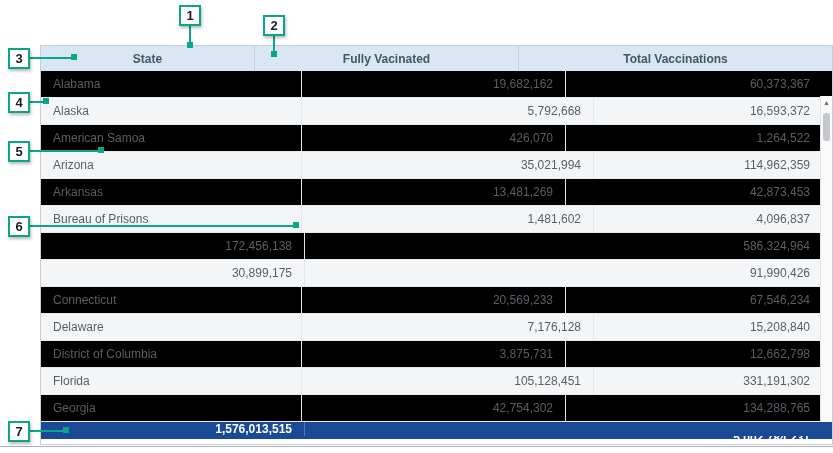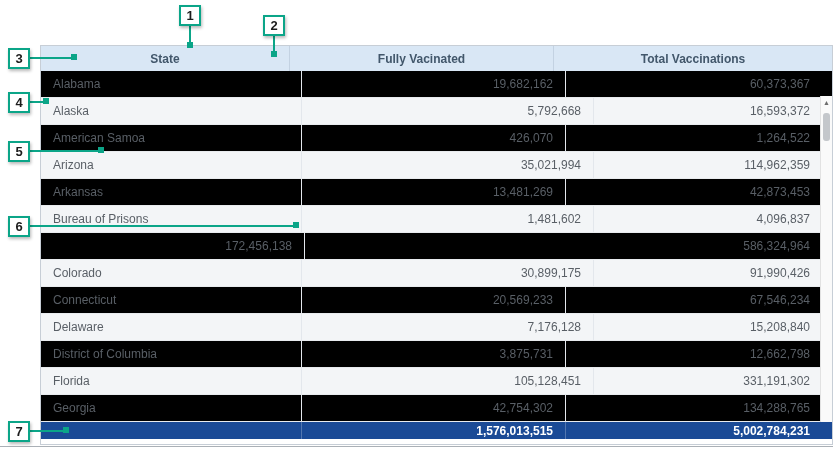--- a/index.html
+++ b/index.html
@@ -12,21 +12,21 @@
     position:absolute;left:40px;top:45px;width:793px;height:400px;
     border:1px solid #c7ced6;box-sizing:border-box;background:#fff;
   }
   .thead{display:flex;height:25px;}
   .hcell{
     background:#d9e7f5;color:#42576b;font-size:12px;font-weight:bold;
     display:flex;align-items:center;justify-content:center;
     border-right:1px solid #c3d2e2;box-sizing:border-box;
   }
   .hcell:last-child{border-right:none;}
-  .col-state{width:249px;flex:none;}
+  .col-state{width:214px;flex:none;}
   .col-fv{width:264px;flex:none;}
   .col-tv{flex:1;}
   .tbody{position:relative;height:351px;overflow:hidden;}
   .row{
     display:flex;height:27px;box-sizing:border-box;
     border-bottom:1px solid #e8ebee;background:#000000;
   }
   .row.stripe{background:#f3f5f7;gap:28px;}
   .cell{
     font-size:12px;color:#595f66;display:flex;align-items:center;
@@ -34,21 +34,21 @@
     white-space:nowrap;overflow:hidden;
   }
   .cell:last-child{border-right:none;}
   .cell.state{width:261px;flex:none;justify-content:flex-start;}
   .cell.num{justify-content:flex-end;}
   .cell.fv{width:264px;flex:none;}
   .cell.tv{flex:1;padding-right:22px;}
   
   .totals{
     display:flex;height:17px;background:#1a4a96;color:#ffffff;
-    font-weight:bold;font-size:12px;box-sizing:border-box;
+    font-weight:bold;font-size:12px;box-sizing:border-box;flex-direction:column;
   }
   .totals .cell{color:#ffffff;border-right:1px solid rgba(255,255,255,0.25);}
   .totals .cell:last-child{border-right:none;}
   
   .scrollbar{
     position:absolute;top:25px;right:0;width:12px;height:351px;
     background:#fafafa;border-left:1px solid #e2e2e2;box-sizing:border-box;z-index:5;
   }
   .scroll-btn{
     height:13px;display:flex;align-items:center;justify-content:center;
@@ -114,21 +114,20 @@
       <div class="row stripe">
     <div class="cell state">Bureau of Prisons</div>
     <div class="cell num fv">1,481,602</div>
     <div class="cell num tv">4,096,837</div>
   </div>
       <div class="row">
     <div class="cell num fv">172,456,138</div>
     <div class="cell num tv">586,324,964</div>
   </div>
       <div class="row stripe">
-    <div class="cell state">Colorado</div>
     <div class="cell num fv">30,899,175</div>
     <div class="cell num tv">91,990,426</div>
   </div>
       <div class="row">
     <div class="cell state">Connecticut</div>
     <div class="cell num fv">20,569,233</div>
     <div class="cell num tv">67,546,234</div>
   </div>
       <div class="row stripe">
     <div class="cell state">Delaware</div>

